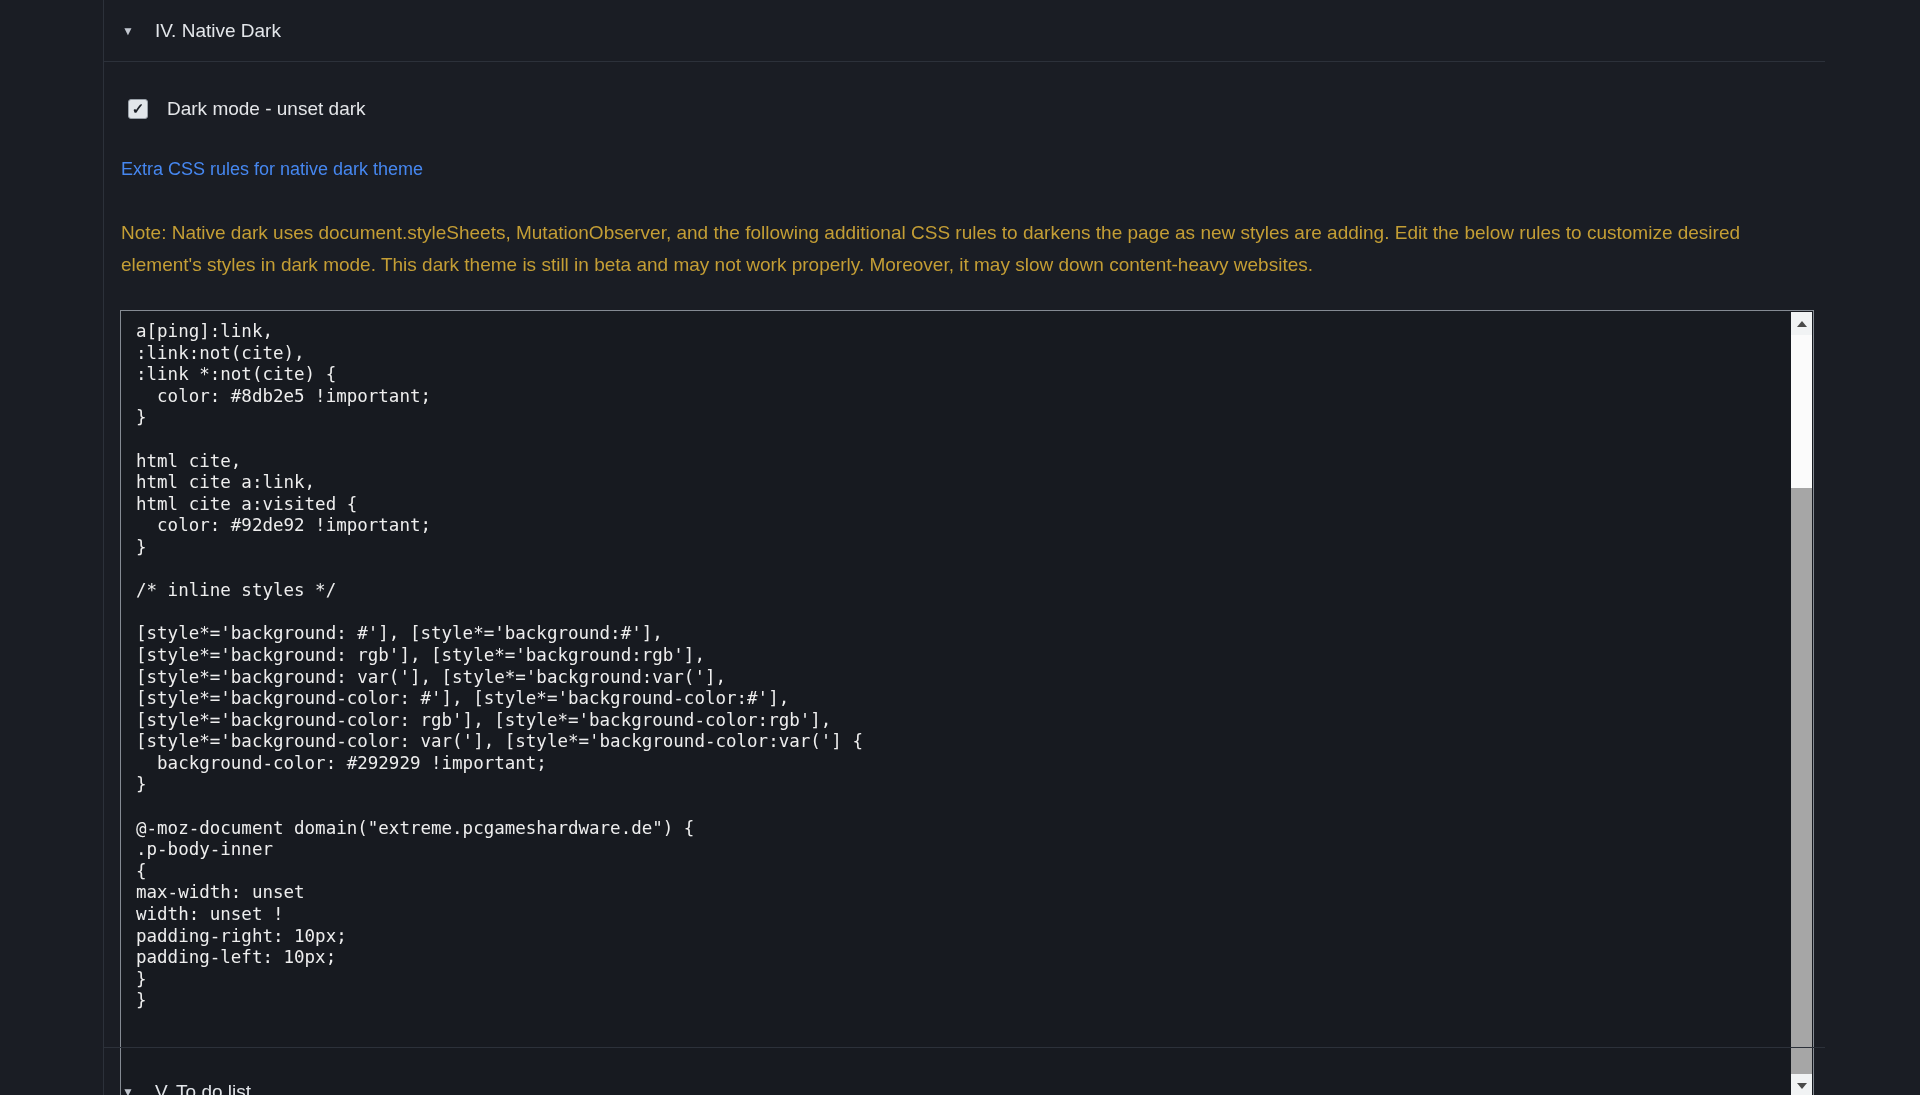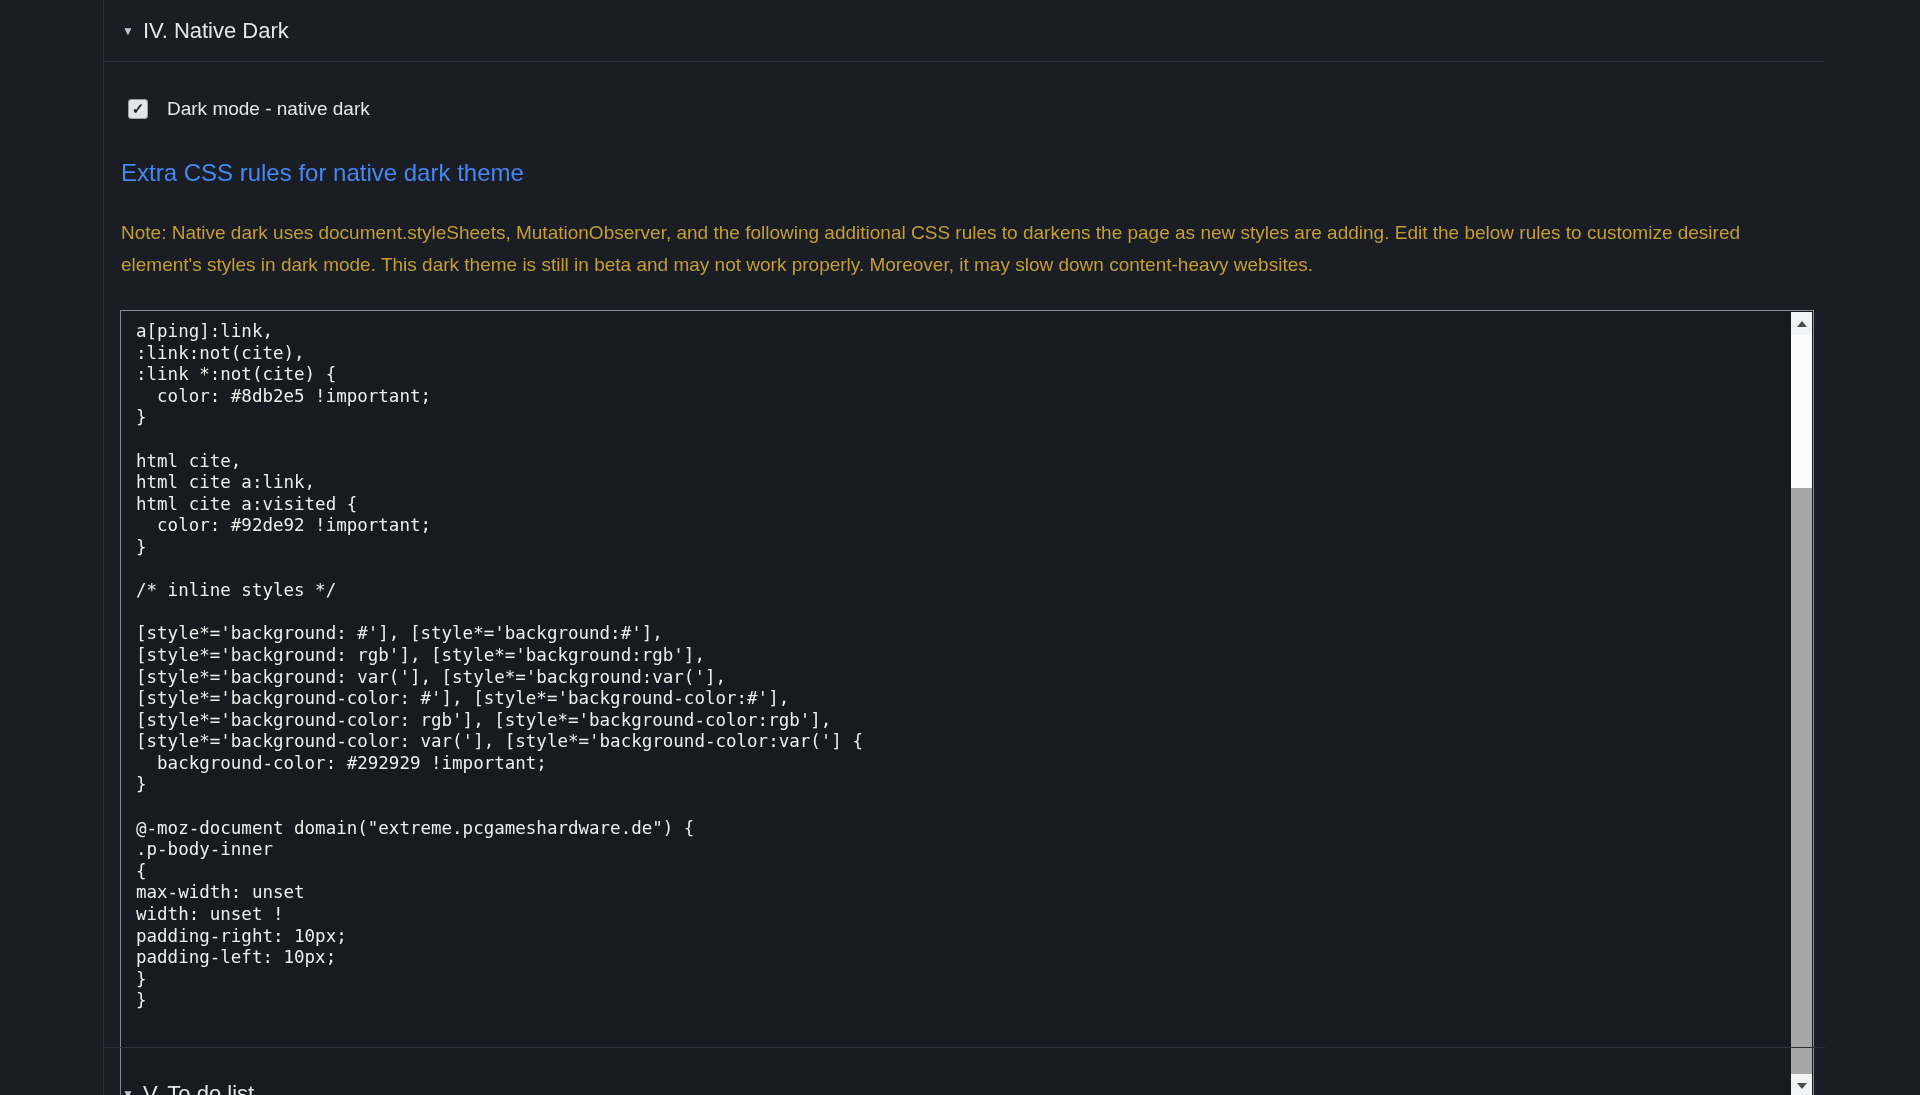--- a/index.html
+++ b/index.html
@@ -37,22 +37,23 @@
     border-bottom:1px solid var(--panel-border);
     cursor:pointer;
   }
   .collapse-icon{
     font-size:12px;
     color:#c2c7cf;
     margin-right:9px;
     line-height:1;
   }
   .section-title{
-    font-size:22px;
+    font-size:19px;
     color:var(--heading-text);
+    margin-left:12px;
   }
   .checkbox-row{
     position:absolute;
     left:24px; top:97px;
     height:24px;
     display:flex; align-items:center;
   }
   .checkbox{
     width:20px; height:20px;
     background:#e2e6ea;
@@ -64,21 +65,21 @@
     cursor:pointer;
   }
   .cb-label{
     margin-left:19px;
     font-size:19px;
     color:var(--body-text);
   }
   .extra-link{
     position:absolute;
     left:17px; top:159px;
-    font-size:24px;
+    font-size:18px;
     color:var(--link);
     text-decoration:none;
     cursor:pointer;
   }
   .note-text{
     position:absolute;
     left:17px; top:217px;
     width:1665px;
     font-size:19px;
     line-height:32px;
@@ -170,21 +171,21 @@
 
   <div class="section-header">
     <span class="collapse-icon">▼</span>
     <span class="section-title">IV. Native Dark</span>
   </div>
 
   <div class="checkbox-row">
     <span class="checkbox">
       <span>✓</span>
     </span>
-    <span class="cb-label">Dark mode - native dark</span>
+    <span class="cb-label">Dark mode - unset dark</span>
   </div>
 
   <a class="extra-link">Extra CSS rules for native dark theme</a>
 
   <p class="note-text">Note: Native dark uses document.styleSheets, MutationObserver, and the following additional CSS rules to darkens the page as new styles are adding. Edit the below rules to customize desired element's styles in dark mode. This dark theme is still in beta and may not work properly. Moreover, it may slow down content-heavy websites.</p>
 
   <div class="editor">
     <pre>a[ping]:link,
 :link:not(cite),
 :link *:not(cite) {

